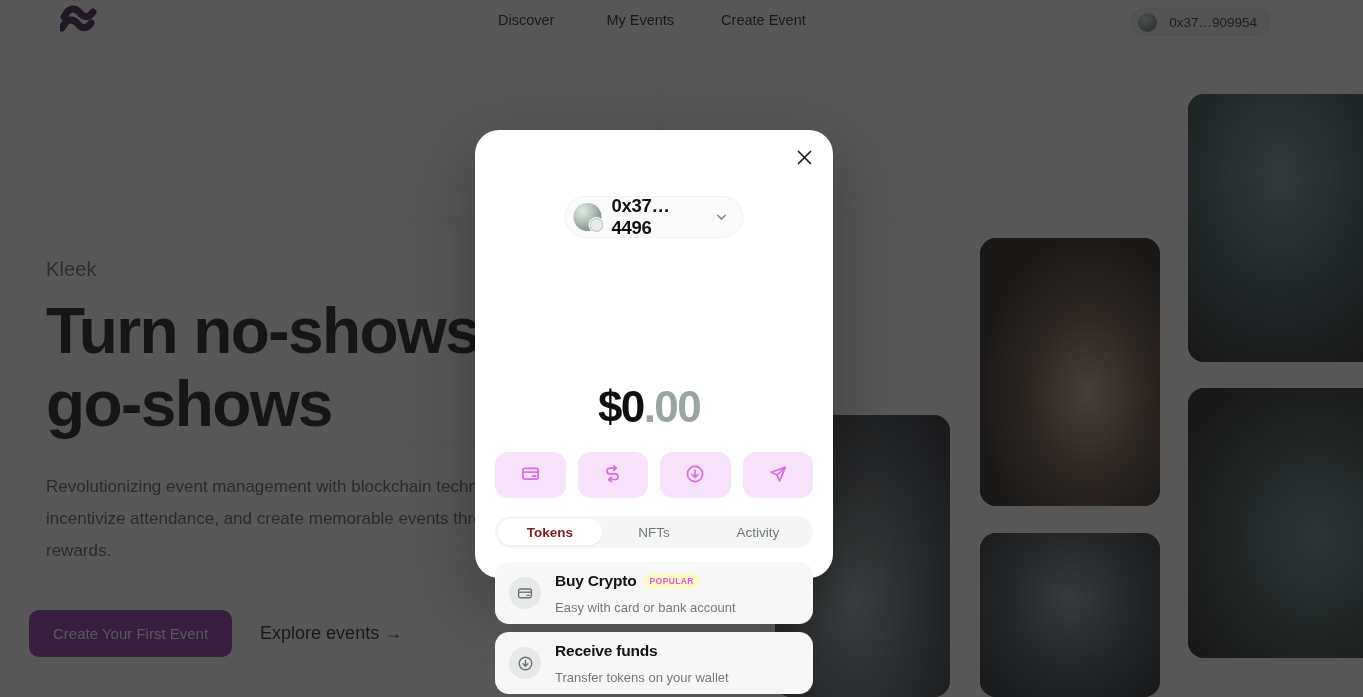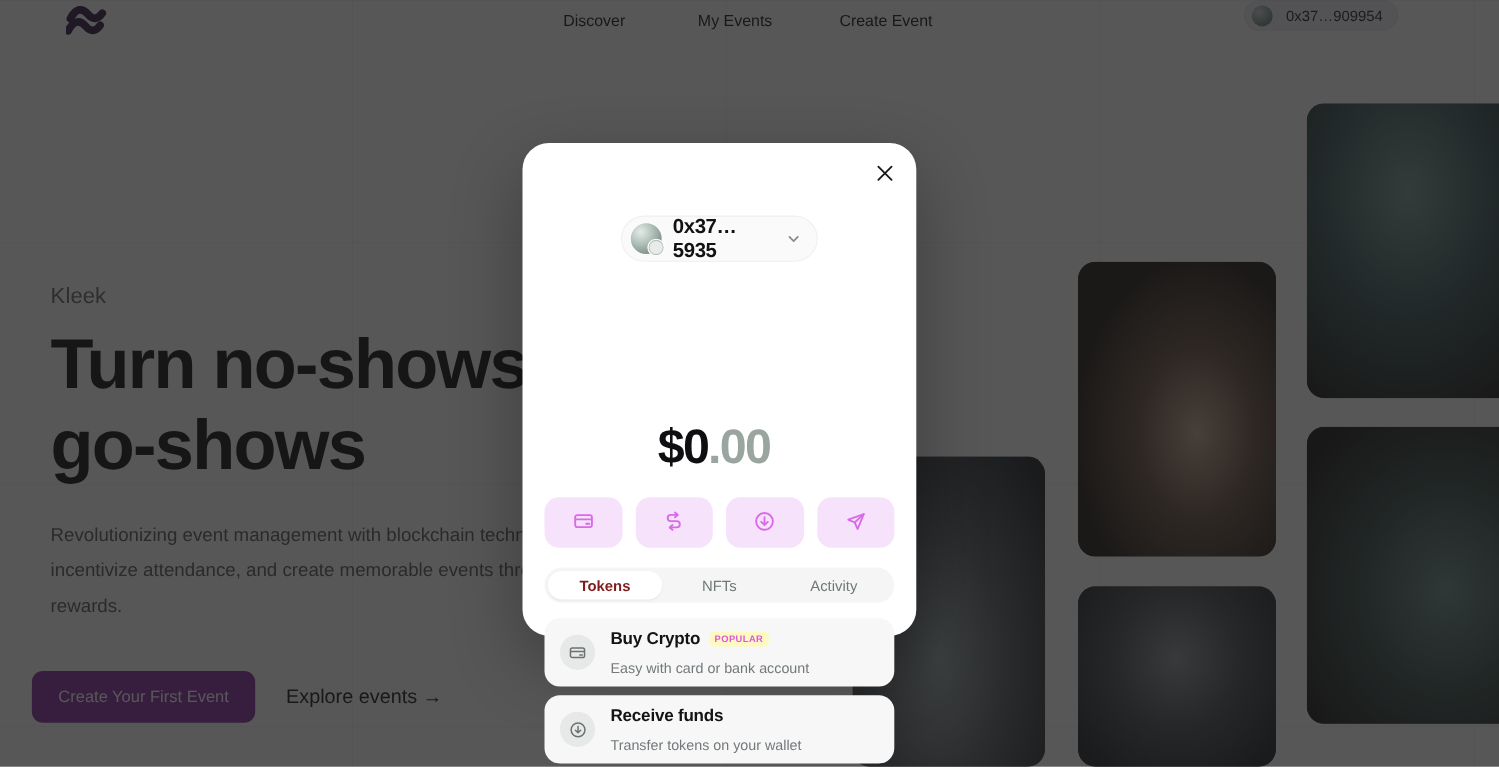--- a/index.html
+++ b/index.html
@@ -51,29 +51,28 @@
     display: flex;
     gap: 0;
     align-items: center;
   }
   .nav a {
     font-size: 14.5px;
     color: #1d1d1f;
     text-decoration: none;
     padding: 0 0;
     white-space: nowrap;
-    margin-left: 14px;
   }
   .nav a:nth-child(1) { margin-right: 52px; }
   .nav a:nth-child(2) { margin-right: 47px; }
 
   .wallet-pill {
     position: absolute;
     right: 92px;
-    top: 0;
+    top: 8px;
     display: flex;
     align-items: center;
     gap: 12px;
     height: 28px;
     padding: 0 13px 0 6px;
     border-radius: 999px;
     background: #f1f1f2;
     border: 1px solid #e7e7e9;
     font-size: 13.5px;
     color: #2c2c2e;
@@ -398,21 +397,21 @@
 <div id="modal">
 
   <button class="close-btn">
     <svg width="15" height="15" viewBox="0 0 15 15" aria-hidden="true">
       <path d="M1.5 1.5 L13.5 13.5 M13.5 1.5 L1.5 13.5" stroke="currentColor" stroke-width="1.7" stroke-linecap="round"></path>
     </svg>
   </button>
 
   <div class="acct-chip">
     <span class="acct-avatar"></span>
-    <span class="acct-addr">0x37…5935</span>
+    <span class="acct-addr">0x37…4496</span>
     <span class="chev">
       <svg width="14" height="14" viewBox="0 0 14 14" aria-hidden="true">
         <path d="M3.2 5.3 L7 9.1 L10.8 5.3" stroke="currentColor" stroke-width="1.6" fill="none" stroke-linecap="round" stroke-linejoin="round"></path>
       </svg>
     </span>
   </div>
 
   <div class="balance">
     <span class="bal-main">$0</span><span class="bal-cents">.00</span>
   </div>

